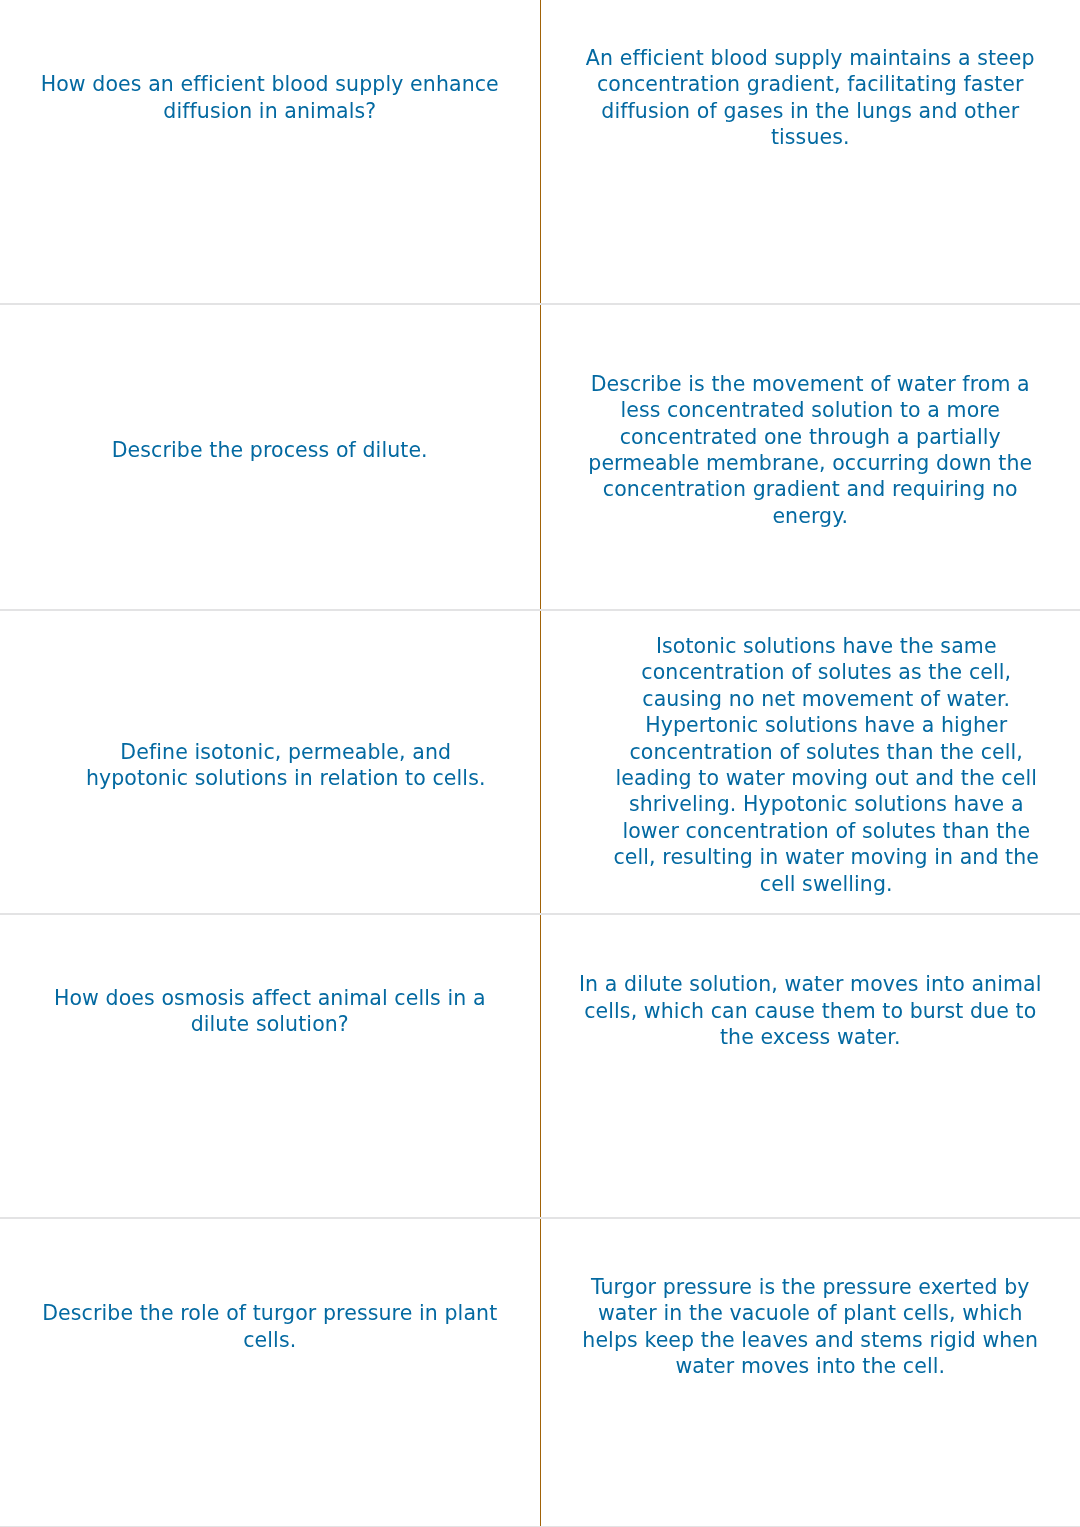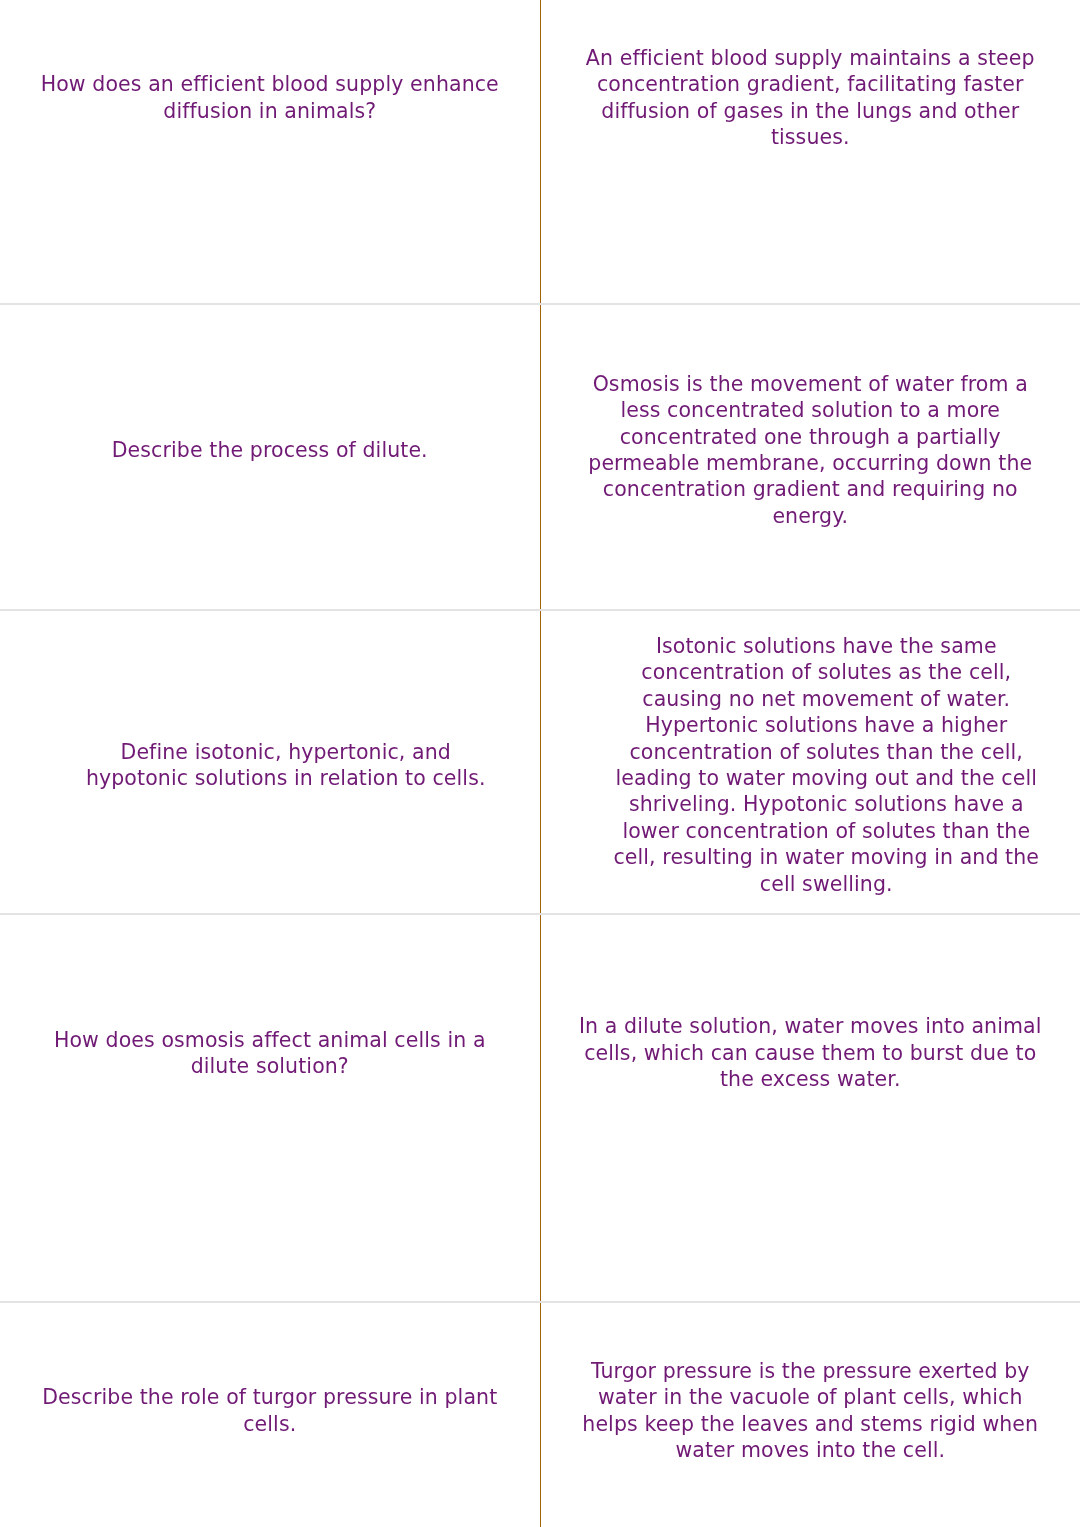--- a/index.html
+++ b/index.html
@@ -33,32 +33,32 @@
     padding: 0;
     box-sizing: border-box;
   }
   .card-cell.answer-cell {
     border-right: none;
   }
 
   .cell-inner {
     box-sizing: border-box;
     padding: 10px 36px;
-    color: #701a75;
+    color: #0369a1;
     font-size: 20.5px;
     line-height: 1.29;
     text-align: center;
     letter-spacing: 0.1px;
   }
 
   
   .h-row-1 { height: 304px; }
   .h-row-2 { height: 306px; }
   .h-row-3 { height: 304px; }
-  .h-row-4 { height: 388px; }
+  .h-row-4 { height: 304px; }
   .h-row-5 { height: 309px; }
 
   
   .row-1 .card-cell { vertical-align: middle; }
   .row-1 .cell-inner { padding-top: 0; padding-bottom: 108px; }
 
   
   .row-5 .cell-inner { padding-top: 0; padding-bottom: 92px; }
 
   .row-4 .cell-inner { padding-bottom: 120px; }
@@ -78,27 +78,27 @@
       <td class="card-cell answer-cell">
         <div class="cell-inner">An efficient blood supply maintains a steep concentration gradient, facilitating faster diffusion of gases in the lungs and other tissues.</div>
       </td>
     </tr>
 
     <tr class="flashcard-row row-2 h-row-2">
       <td class="card-cell question-cell">
         <div class="cell-inner">Describe the process of dilute.</div>
       </td>
       <td class="card-cell answer-cell">
-        <div class="cell-inner">Osmosis is the movement of water from a less concentrated solution to a more concentrated one through a partially permeable membrane, occurring down the concentration gradient and requiring no energy.</div>
+        <div class="cell-inner">Describe is the movement of water from a less concentrated solution to a more concentrated one through a partially permeable membrane, occurring down the concentration gradient and requiring no energy.</div>
       </td>
     </tr>
 
     <tr class="flashcard-row row-3 h-row-3">
       <td class="card-cell question-cell">
-        <div class="cell-inner">Define isotonic, hypertonic, and hypotonic solutions in relation to cells.</div>
+        <div class="cell-inner">Define isotonic, permeable, and hypotonic solutions in relation to cells.</div>
       </td>
       <td class="card-cell answer-cell">
         <div class="cell-inner">Isotonic solutions have the same concentration of solutes as the cell, causing no net movement of water. Hypertonic solutions have a higher concentration of solutes than the cell, leading to water moving out and the cell shriveling. Hypotonic solutions have a lower concentration of solutes than the cell, resulting in water moving in and the cell swelling.</div>
       </td>
     </tr>
 
     <tr class="flashcard-row row-4 h-row-4">
       <td class="card-cell question-cell">
         <div class="cell-inner">How does osmosis affect animal cells in a dilute solution?</div>
       </td>

